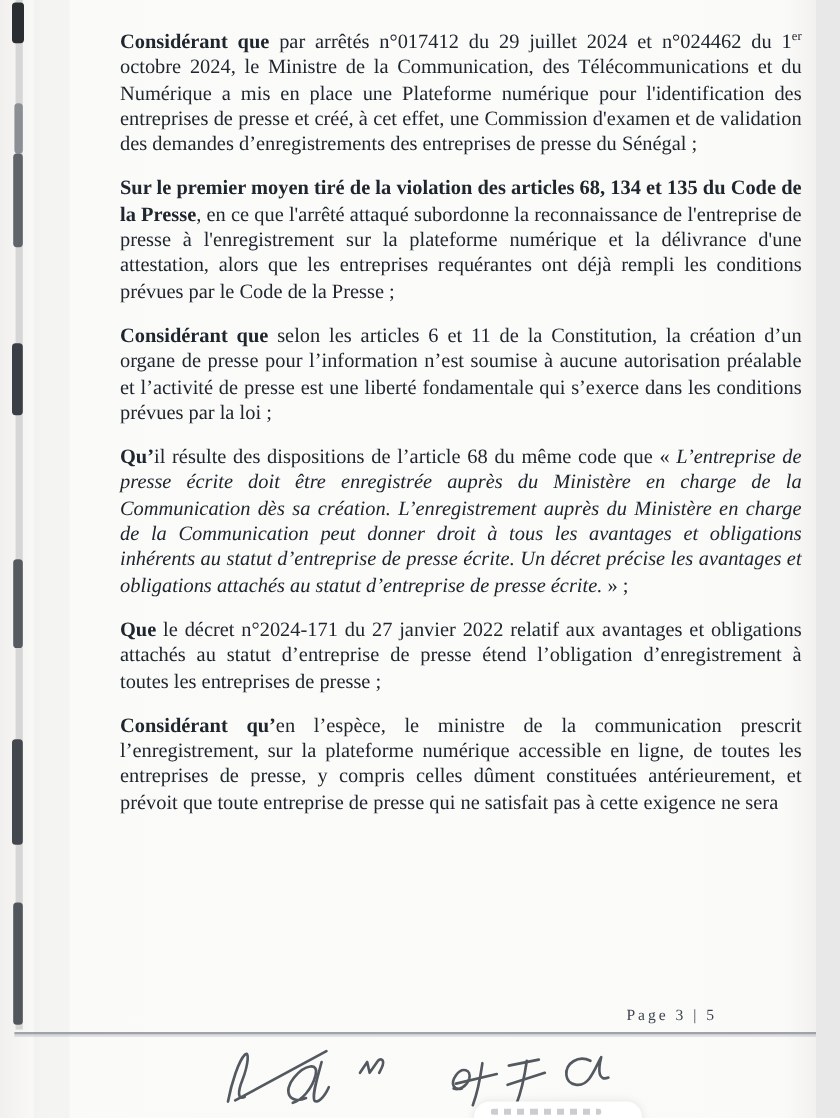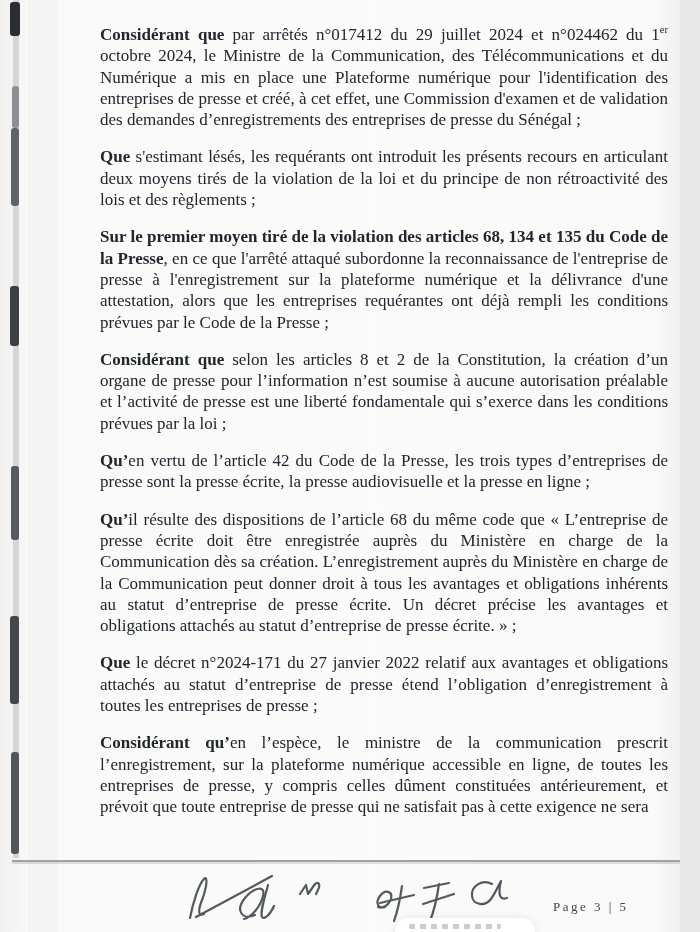--- a/index.html
+++ b/index.html
@@ -19,35 +19,34 @@
   .edge-strip { position:absolute; left:13px; top:0; width:6px; height:858px; background:rgba(70,75,80,0.18); filter:blur(0.4px); }
   .mark { position:absolute; border-radius:3px; filter:blur(0.6px); }
 
   
   .doc {
     position:absolute; left:100px; top:24px; width:568px;
     font-size:17px; line-height:21.3px; text-align:justify;
   }
   .doc p.para { margin:0 0 16px 0; }
   .b { font-weight:bold; }
-  .i { }
+  .i { font-style:italic; }
   sup { font-size:0.62em; line-height:0; vertical-align:super; }
 
   
   .fold-line {
     position:absolute; left:12px; top:860px; width:688px; height:2px;
     background:#90959a; opacity:.85; box-shadow:0 2px 0 rgba(144,149,154,0.35);
   }
 
   
   .page-label {
-    position:absolute; left:522px; top:899px;
+    position:absolute; left:522px; top:838px;
     font-size:13px; letter-spacing:2.5px; color:#3e4550;
     white-space:nowrap;
-    margin-left:31px;
   }
 
   
   .signatures { position:absolute; left:0; top:0; width:700px; height:932px; pointer-events:none; }
 
   
   .overlay-pill {
     position:absolute; left:395px; top:918px; width:140px; height:26px;
     background:#ffffff; border-radius:13px;
     box-shadow:0 0 8px rgba(0,0,0,0.10);
@@ -69,24 +68,22 @@
   <div class="mark" style="left:10px; top:2px;   width:10px; height:34px; background:#2a2e33;"></div>
   <div class="mark" style="left:12px; top:86px;  width:7px;  height:42px; background:#8b8f94;"></div>
   <div class="mark" style="left:11px; top:128px; width:8px;  height:78px; background:#5f646a;"></div>
   <div class="mark" style="left:10px; top:286px; width:9px;  height:60px; background:#3a3f45;"></div>
   <div class="mark" style="left:11px; top:466px; width:8px;  height:74px; background:#565b61;"></div>
   <div class="mark" style="left:10px; top:616px; width:9px;  height:88px; background:#43484e;"></div>
   <div class="mark" style="left:11px; top:752px; width:8px;  height:102px; background:#51565c;"></div>
 
   <div class="doc">
       <p class="para"><span class="b">Considérant que</span><span> par arrêtés n°017412 du 29 juillet 2024 et n°024462 du 1</span><sup>er</sup><span> octobre 2024, le Ministre de la Communication, des Télécommunications et du Numérique a mis en place une Plateforme numérique pour l'identification des entreprises de presse et créé, à cet effet, une Commission d'examen et de validation des demandes d’enregistrements des entreprises de presse du Sénégal ;</span></p>
-      <p class="para"><span class="b">Que</span><span> s'estimant lésés, les requérants ont introduit les présents recours en articulant deux moyens tirés de la violation de la loi et du principe de non rétroactivité des lois et des règlements ;</span></p>
       <p class="para"><span class="b">Sur le premier moyen tiré de la violation des articles 68, 134 et 135 du Code de la Presse</span><span>, en ce que l'arrêté attaqué subordonne la reconnaissance de l'entreprise de presse à l'enregistrement sur la plateforme numérique et la délivrance d'une attestation, alors que les entreprises requérantes ont déjà rempli les conditions prévues par le Code de la Presse ;</span></p>
-      <p class="para"><span class="b">Considérant que</span><span> selon les articles 8 et 2 de la Constitution, la création d’un organe de presse pour l’information n’est soumise à aucune autorisation préalable et l’activité de presse est une liberté fondamentale qui s’exerce dans les conditions prévues par la loi ;</span></p>
-      <p class="para"><span class="b">Qu’</span><span>en vertu de l’article 42 du Code de la Presse, les trois types d’entreprises de presse sont la presse écrite, la presse audiovisuelle et la presse en ligne ;</span></p>
+      <p class="para"><span class="b">Considérant que</span><span> selon les articles 6 et 11 de la Constitution, la création d’un organe de presse pour l’information n’est soumise à aucune autorisation préalable et l’activité de presse est une liberté fondamentale qui s’exerce dans les conditions prévues par la loi ;</span></p>
       <p class="para"><span class="b">Qu’</span><span>il résulte des dispositions de l’article 68 du même code que « </span><span class="i">L’entreprise de presse écrite doit être enregistrée auprès du Ministère en charge de la Communication dès sa création. L’enregistrement auprès du Ministère en charge de la Communication peut donner droit à tous les avantages et obligations inhérents au statut d’entreprise de presse écrite. Un décret précise les avantages et obligations attachés au statut d’entreprise de presse écrite.</span><span> » ;</span></p>
       <p class="para"><span class="b">Que</span><span> le décret n°2024-171 du 27 janvier 2022 relatif aux avantages et obligations attachés au statut d’entreprise de presse étend l’obligation d’enregistrement à toutes les entreprises de presse ;</span></p>
       <p class="para"><span class="b">Considérant qu’</span><span>en l’espèce, le ministre de la communication prescrit l’enregistrement, sur la plateforme numérique accessible en ligne, de toutes les entreprises de presse, y compris celles dûment constituées antérieurement, et prévoit que toute entreprise de presse qui ne satisfait pas à cette exigence ne sera</span></p>
     </div>
 
   <div class="fold-line"></div>
 
   <div class="page-label">Page 3 | 5</div>
 
   <svg class="signatures" viewBox="0 0 700 932" fill="none" stroke="#3d434b" stroke-width="2.2" stroke-linecap="round" stroke-linejoin="round" opacity="0.88">

